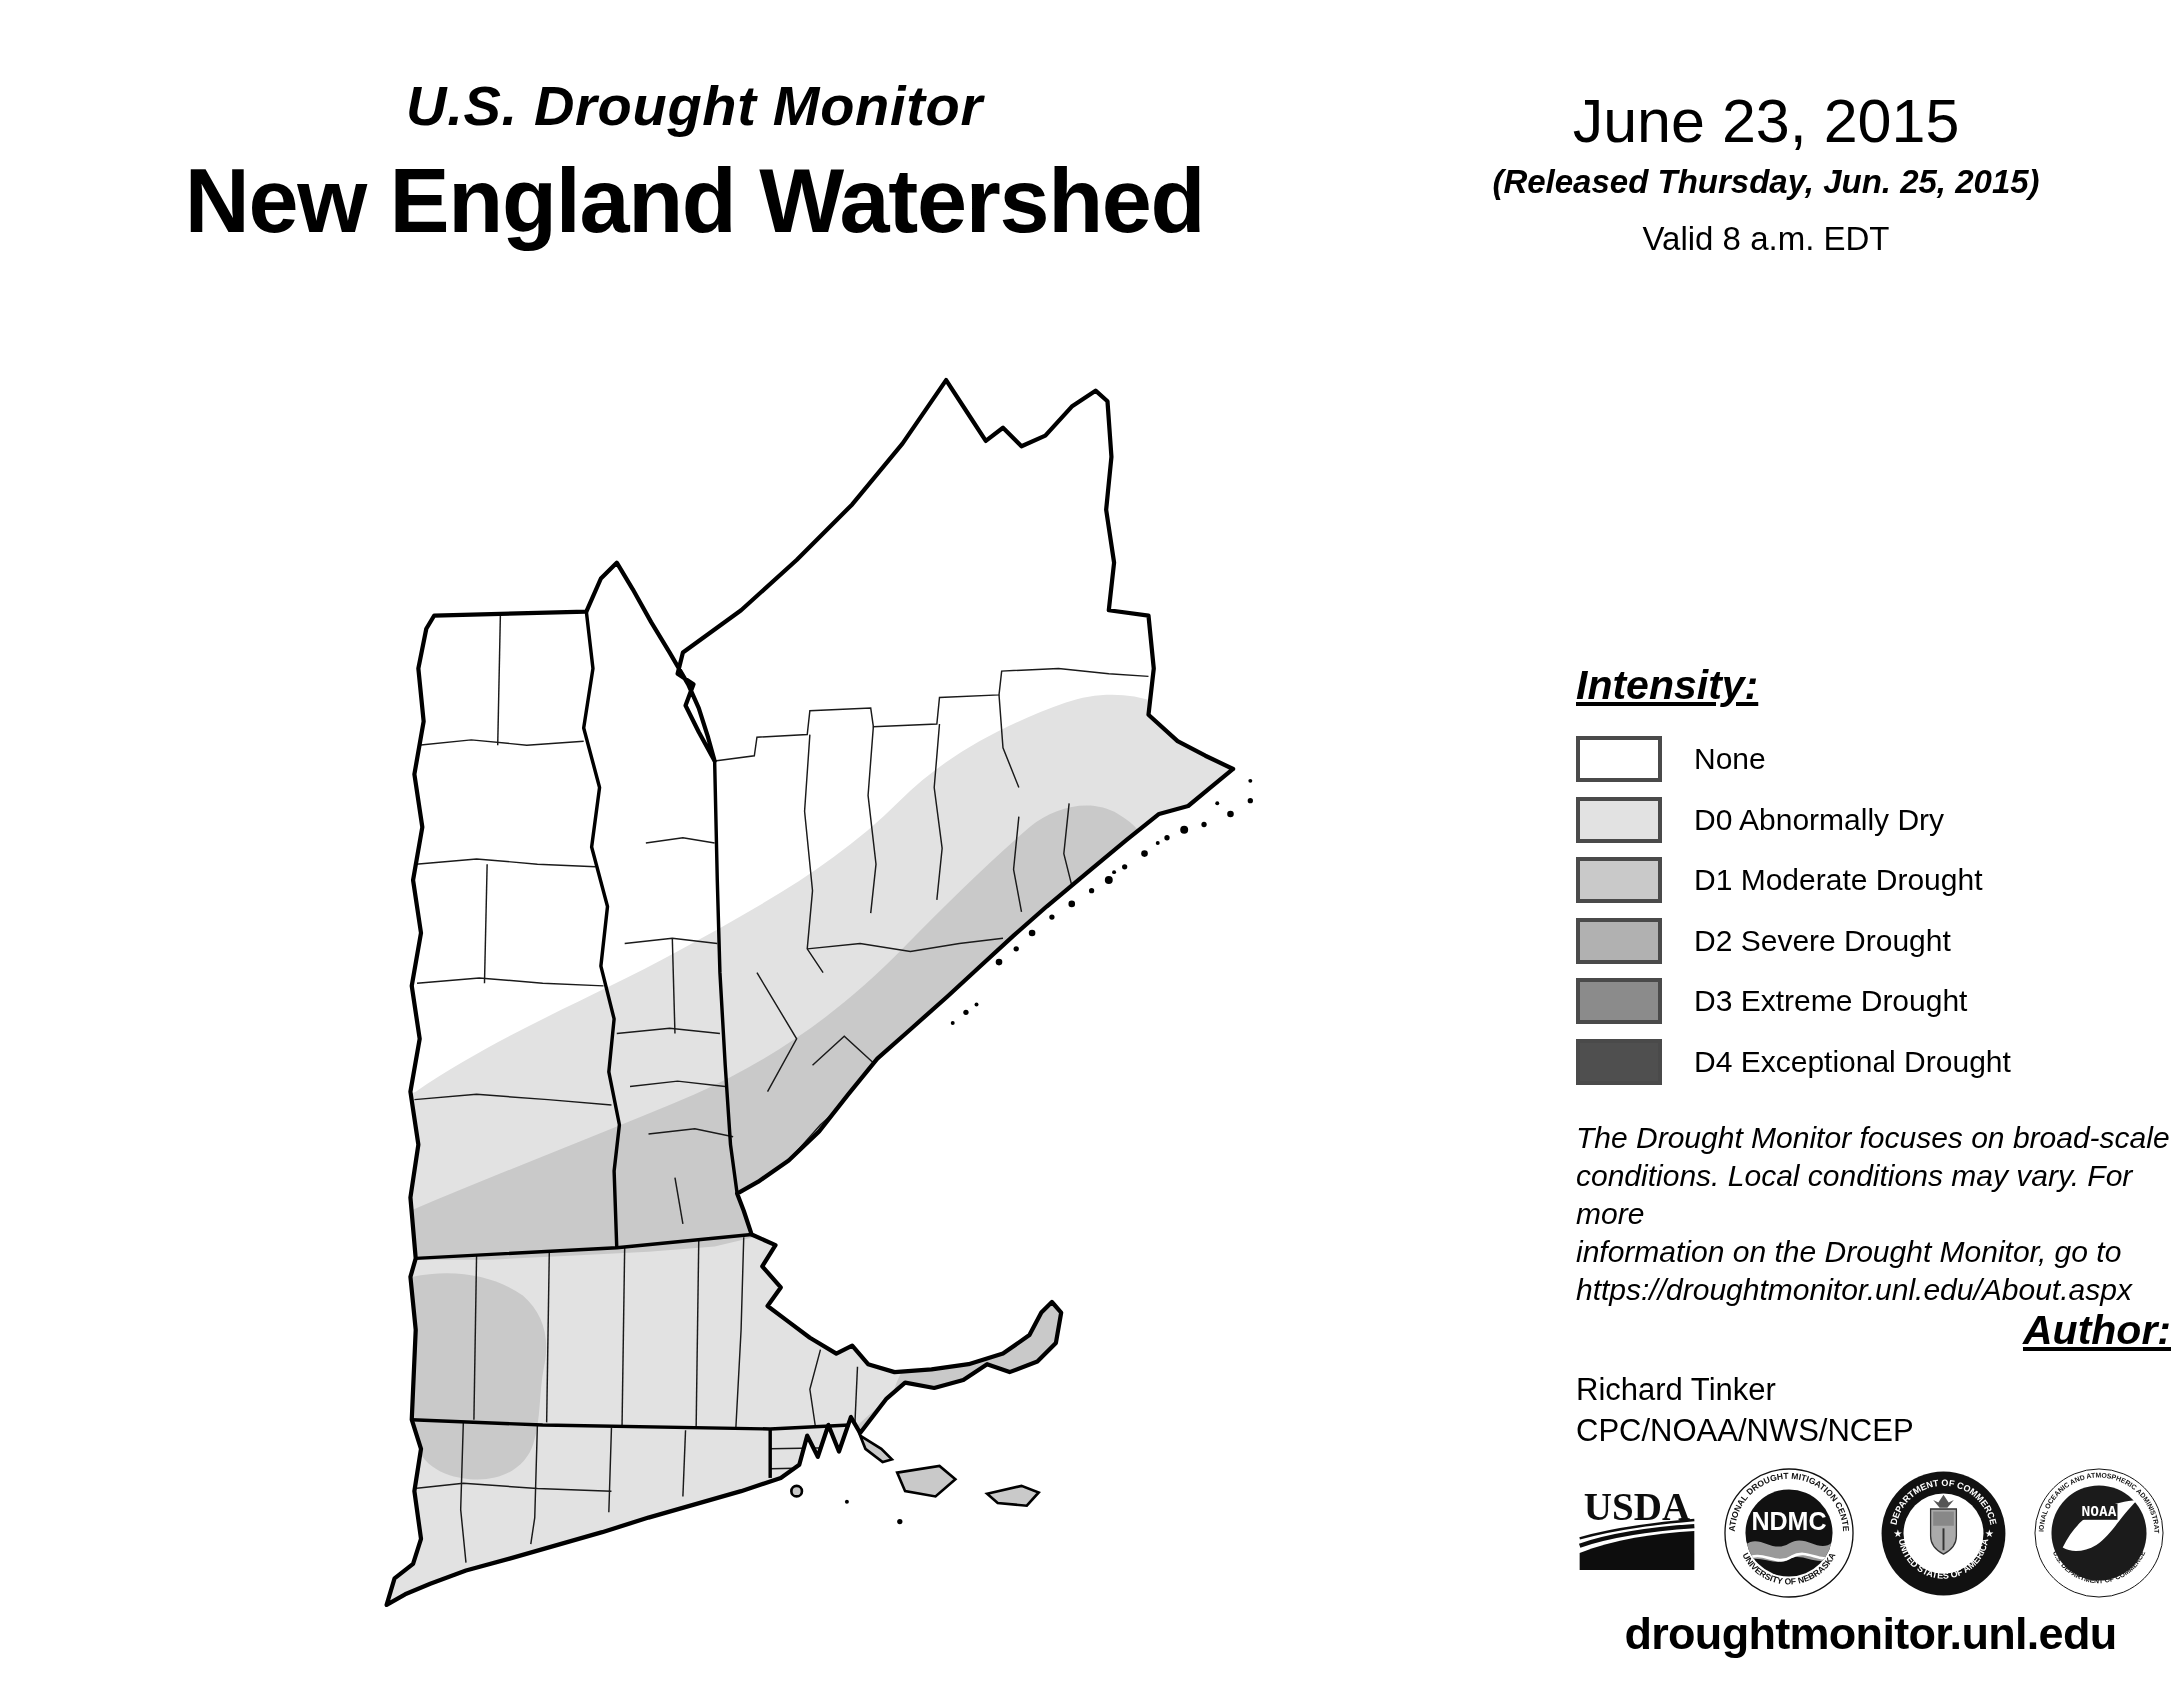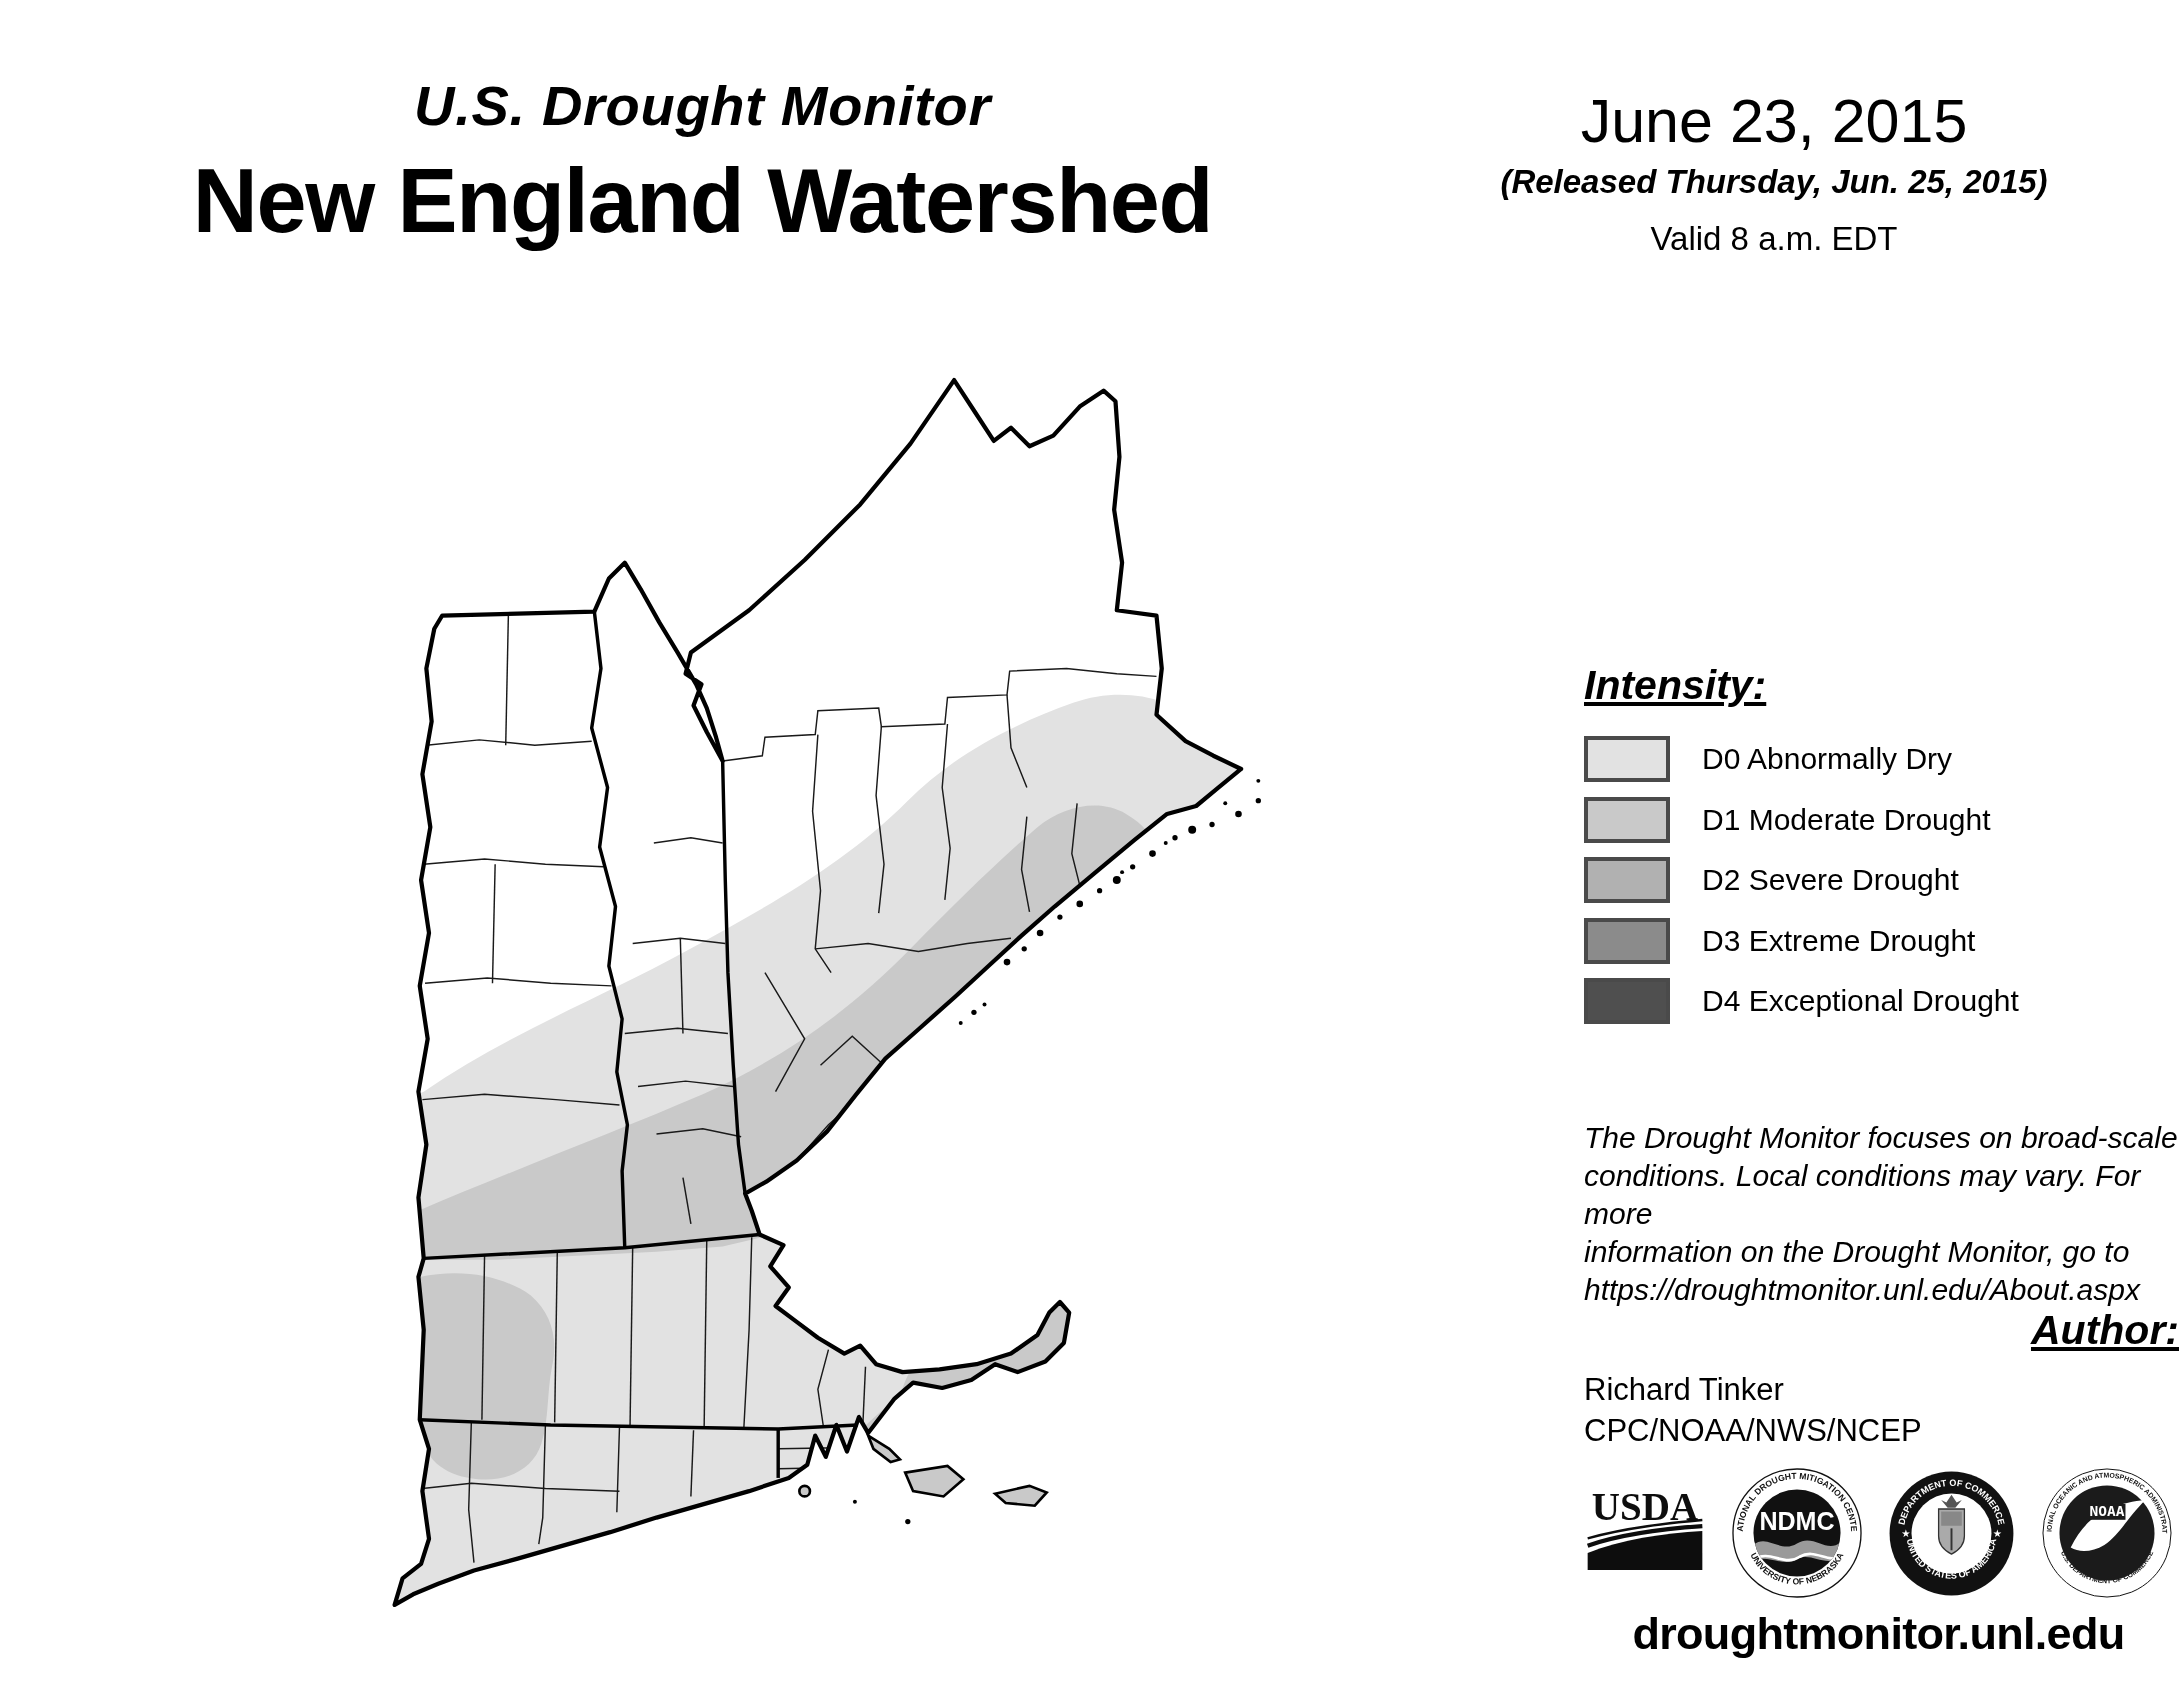--- a/index.html
+++ b/index.html
@@ -1,17 +1,17 @@
 <!DOCTYPE html>
 <html style="font-size:10.6px"><head>
 <meta charset="utf-8">
 <style>
   html,body{margin:0;padding:0;background:#ffffff;}
   body{width:2183px;height:1687px;position:relative;font-family:"Liberation Sans",sans-serif;color:#000;overflow:hidden;}
-  .abs{position:absolute;padding-left:8px;}
+  .abs{position:absolute;}
   
   .title-block{left:0;top:73px;width:1389px;text-align:center;}
   .title-line1{font-size:56px;font-weight:bold;font-style:italic;letter-spacing:0.7px;}
   .title-line2{font-size:90px;font-weight:bold;margin-top:12px;letter-spacing:-1.3px;}
   
   .date-block{left:1475px;top:86px;width:582px;text-align:center;}
   .date-main{font-size:61px;font-weight:normal;}
   .date-released{font-size:33px;font-weight:bold;font-style:italic;margin-top:7px;}
   .date-valid{font-size:33px;font-weight:normal;margin-top:18.5px;}
   
@@ -164,20 +164,24 @@
         <circle cx="528" cy="494" r="1.5"></circle>
     <circle cx="470" cy="885" r="2"></circle>
         <circle cx="430" cy="870" r="1.5"></circle>
   </g>
 </svg>
 </div>
 
 <div class="abs legend">
   <div class="legend-title">Intensity:</div>
   <div class="legend-row">
+    <div class="legend-swatch" style="background-color: rgb(255, 255, 255);"></div>
+    <div class="legend-label">None</div>
+  </div>
+  <div class="legend-row">
     <div class="legend-swatch" style="background-color: rgb(226, 226, 226);"></div>
     <div class="legend-label">D0 Abnormally Dry</div>
   </div>
   <div class="legend-row">
     <div class="legend-swatch" style="background-color: rgb(201, 201, 201);"></div>
     <div class="legend-label">D1 Moderate Drought</div>
   </div>
   <div class="legend-row">
     <div class="legend-swatch" style="background-color: rgb(177, 177, 177);"></div>
     <div class="legend-label">D2 Severe Drought</div>

